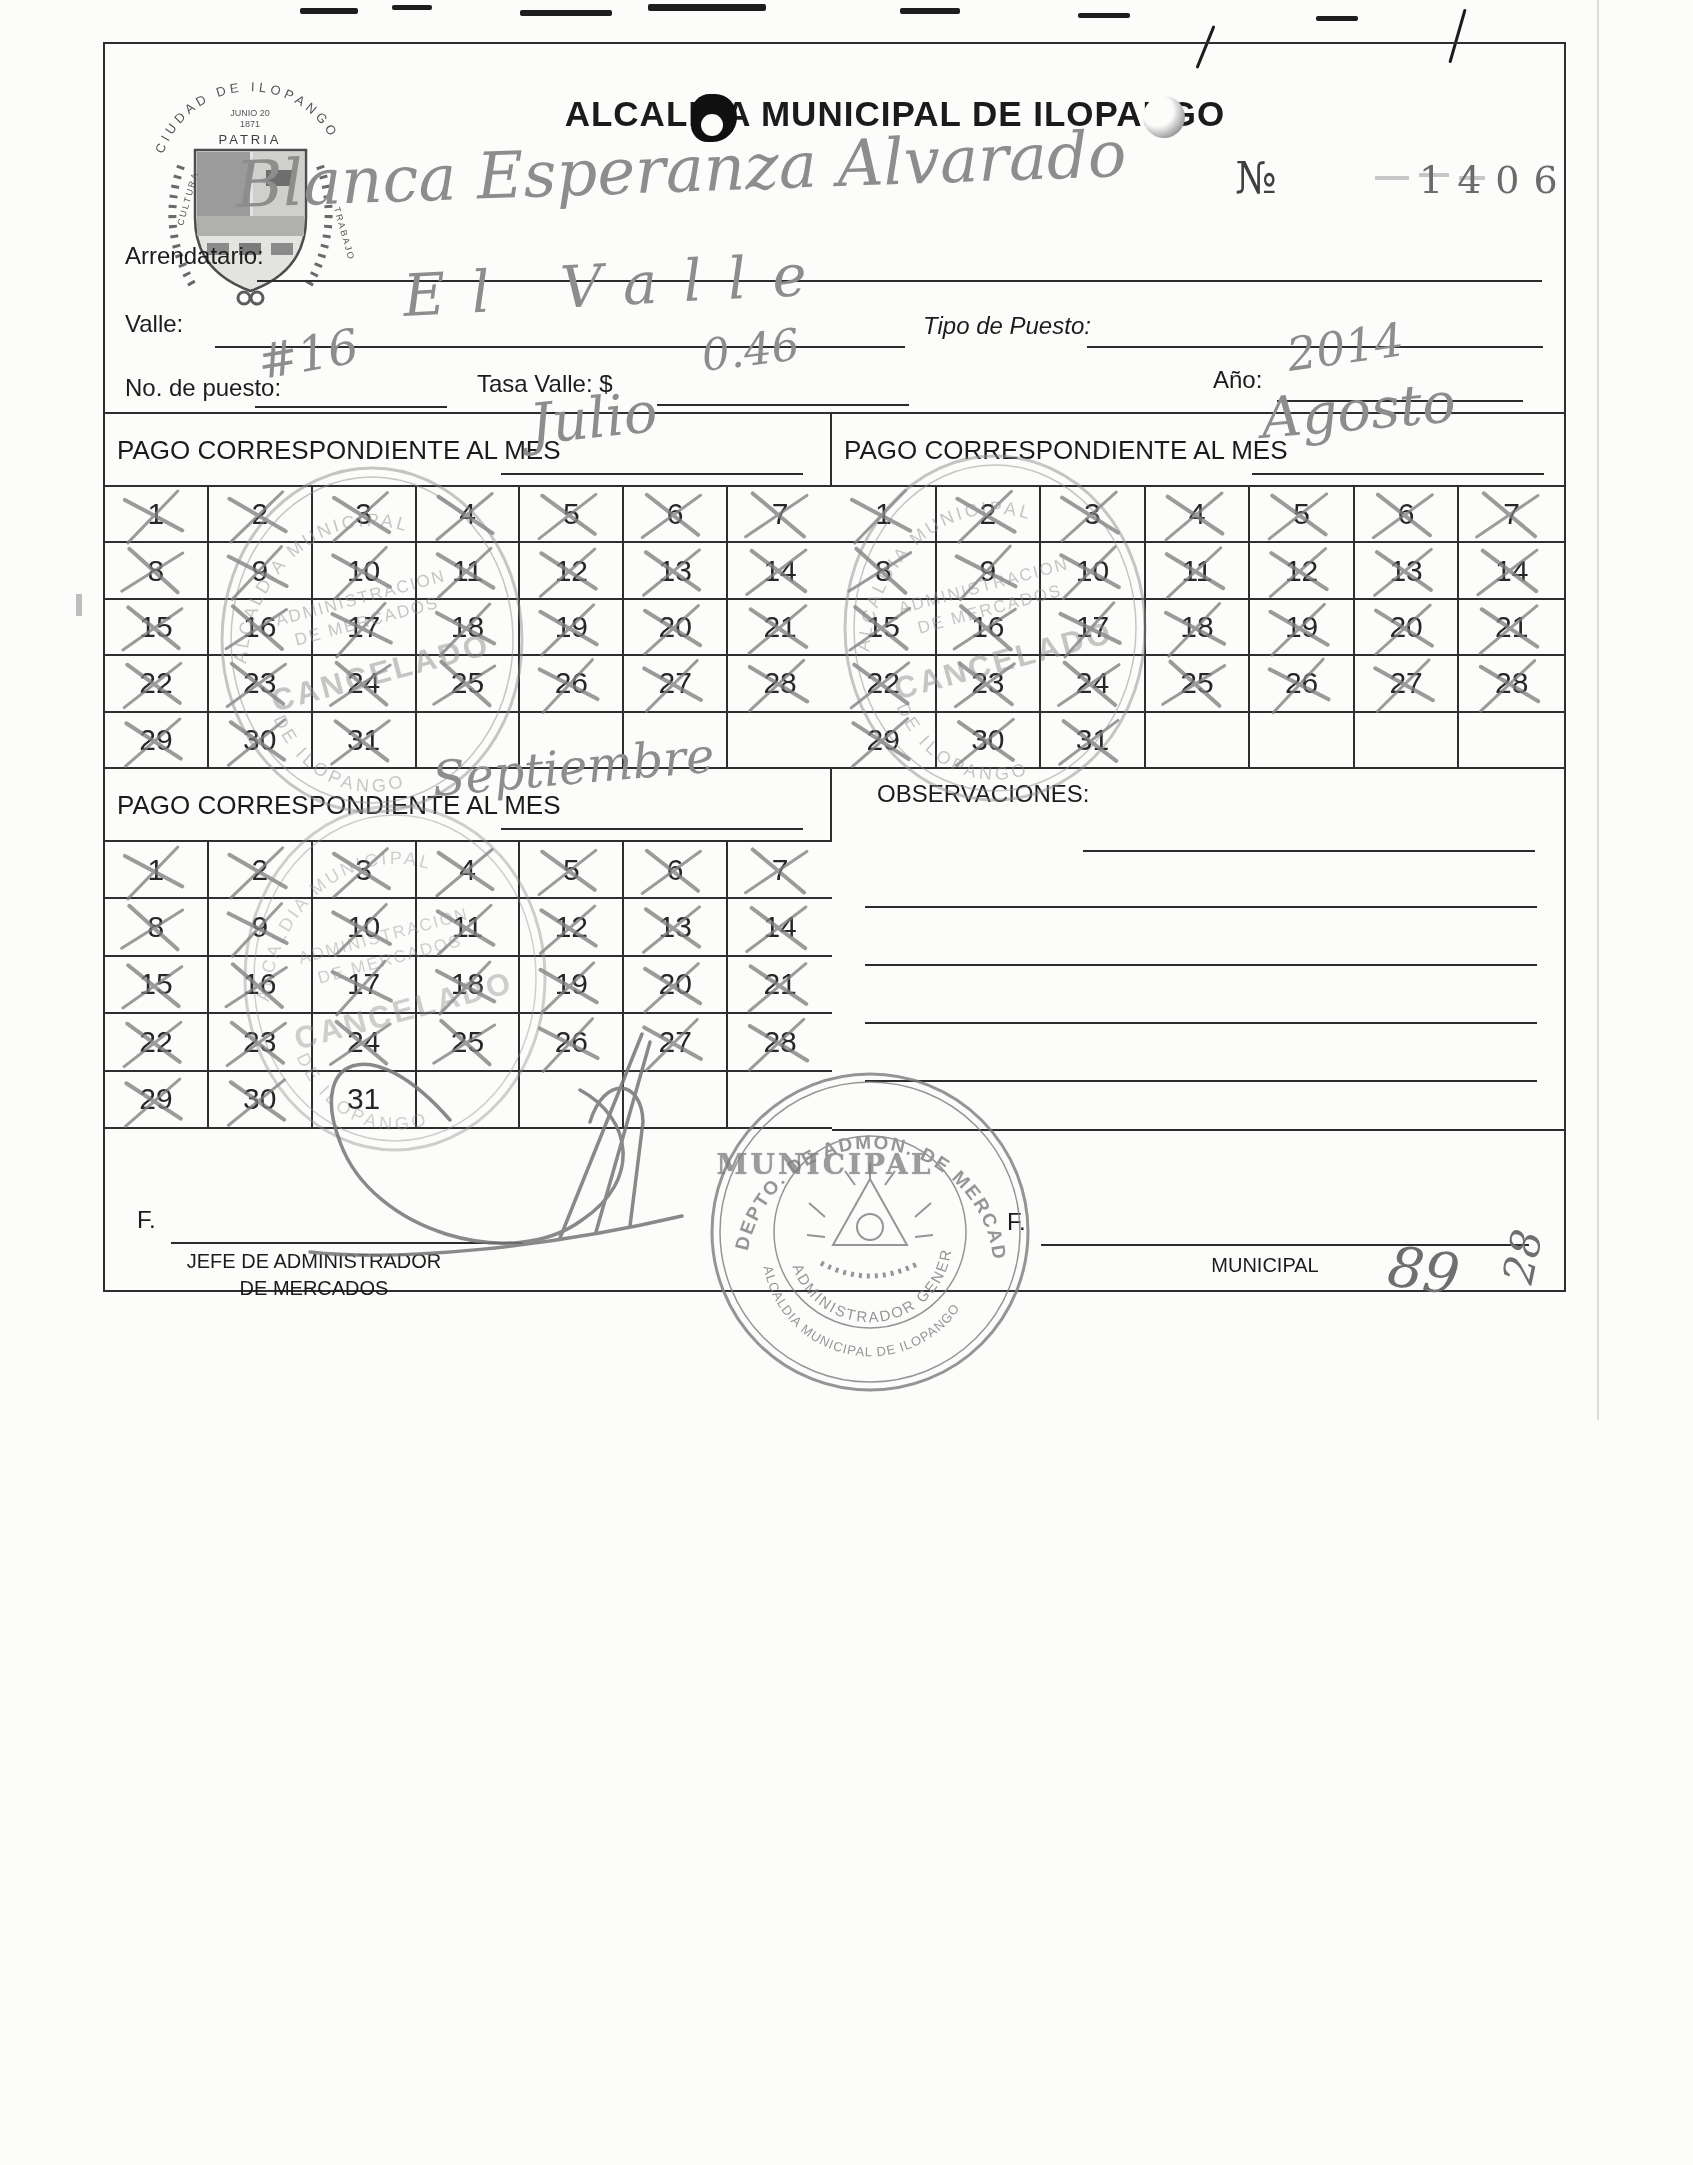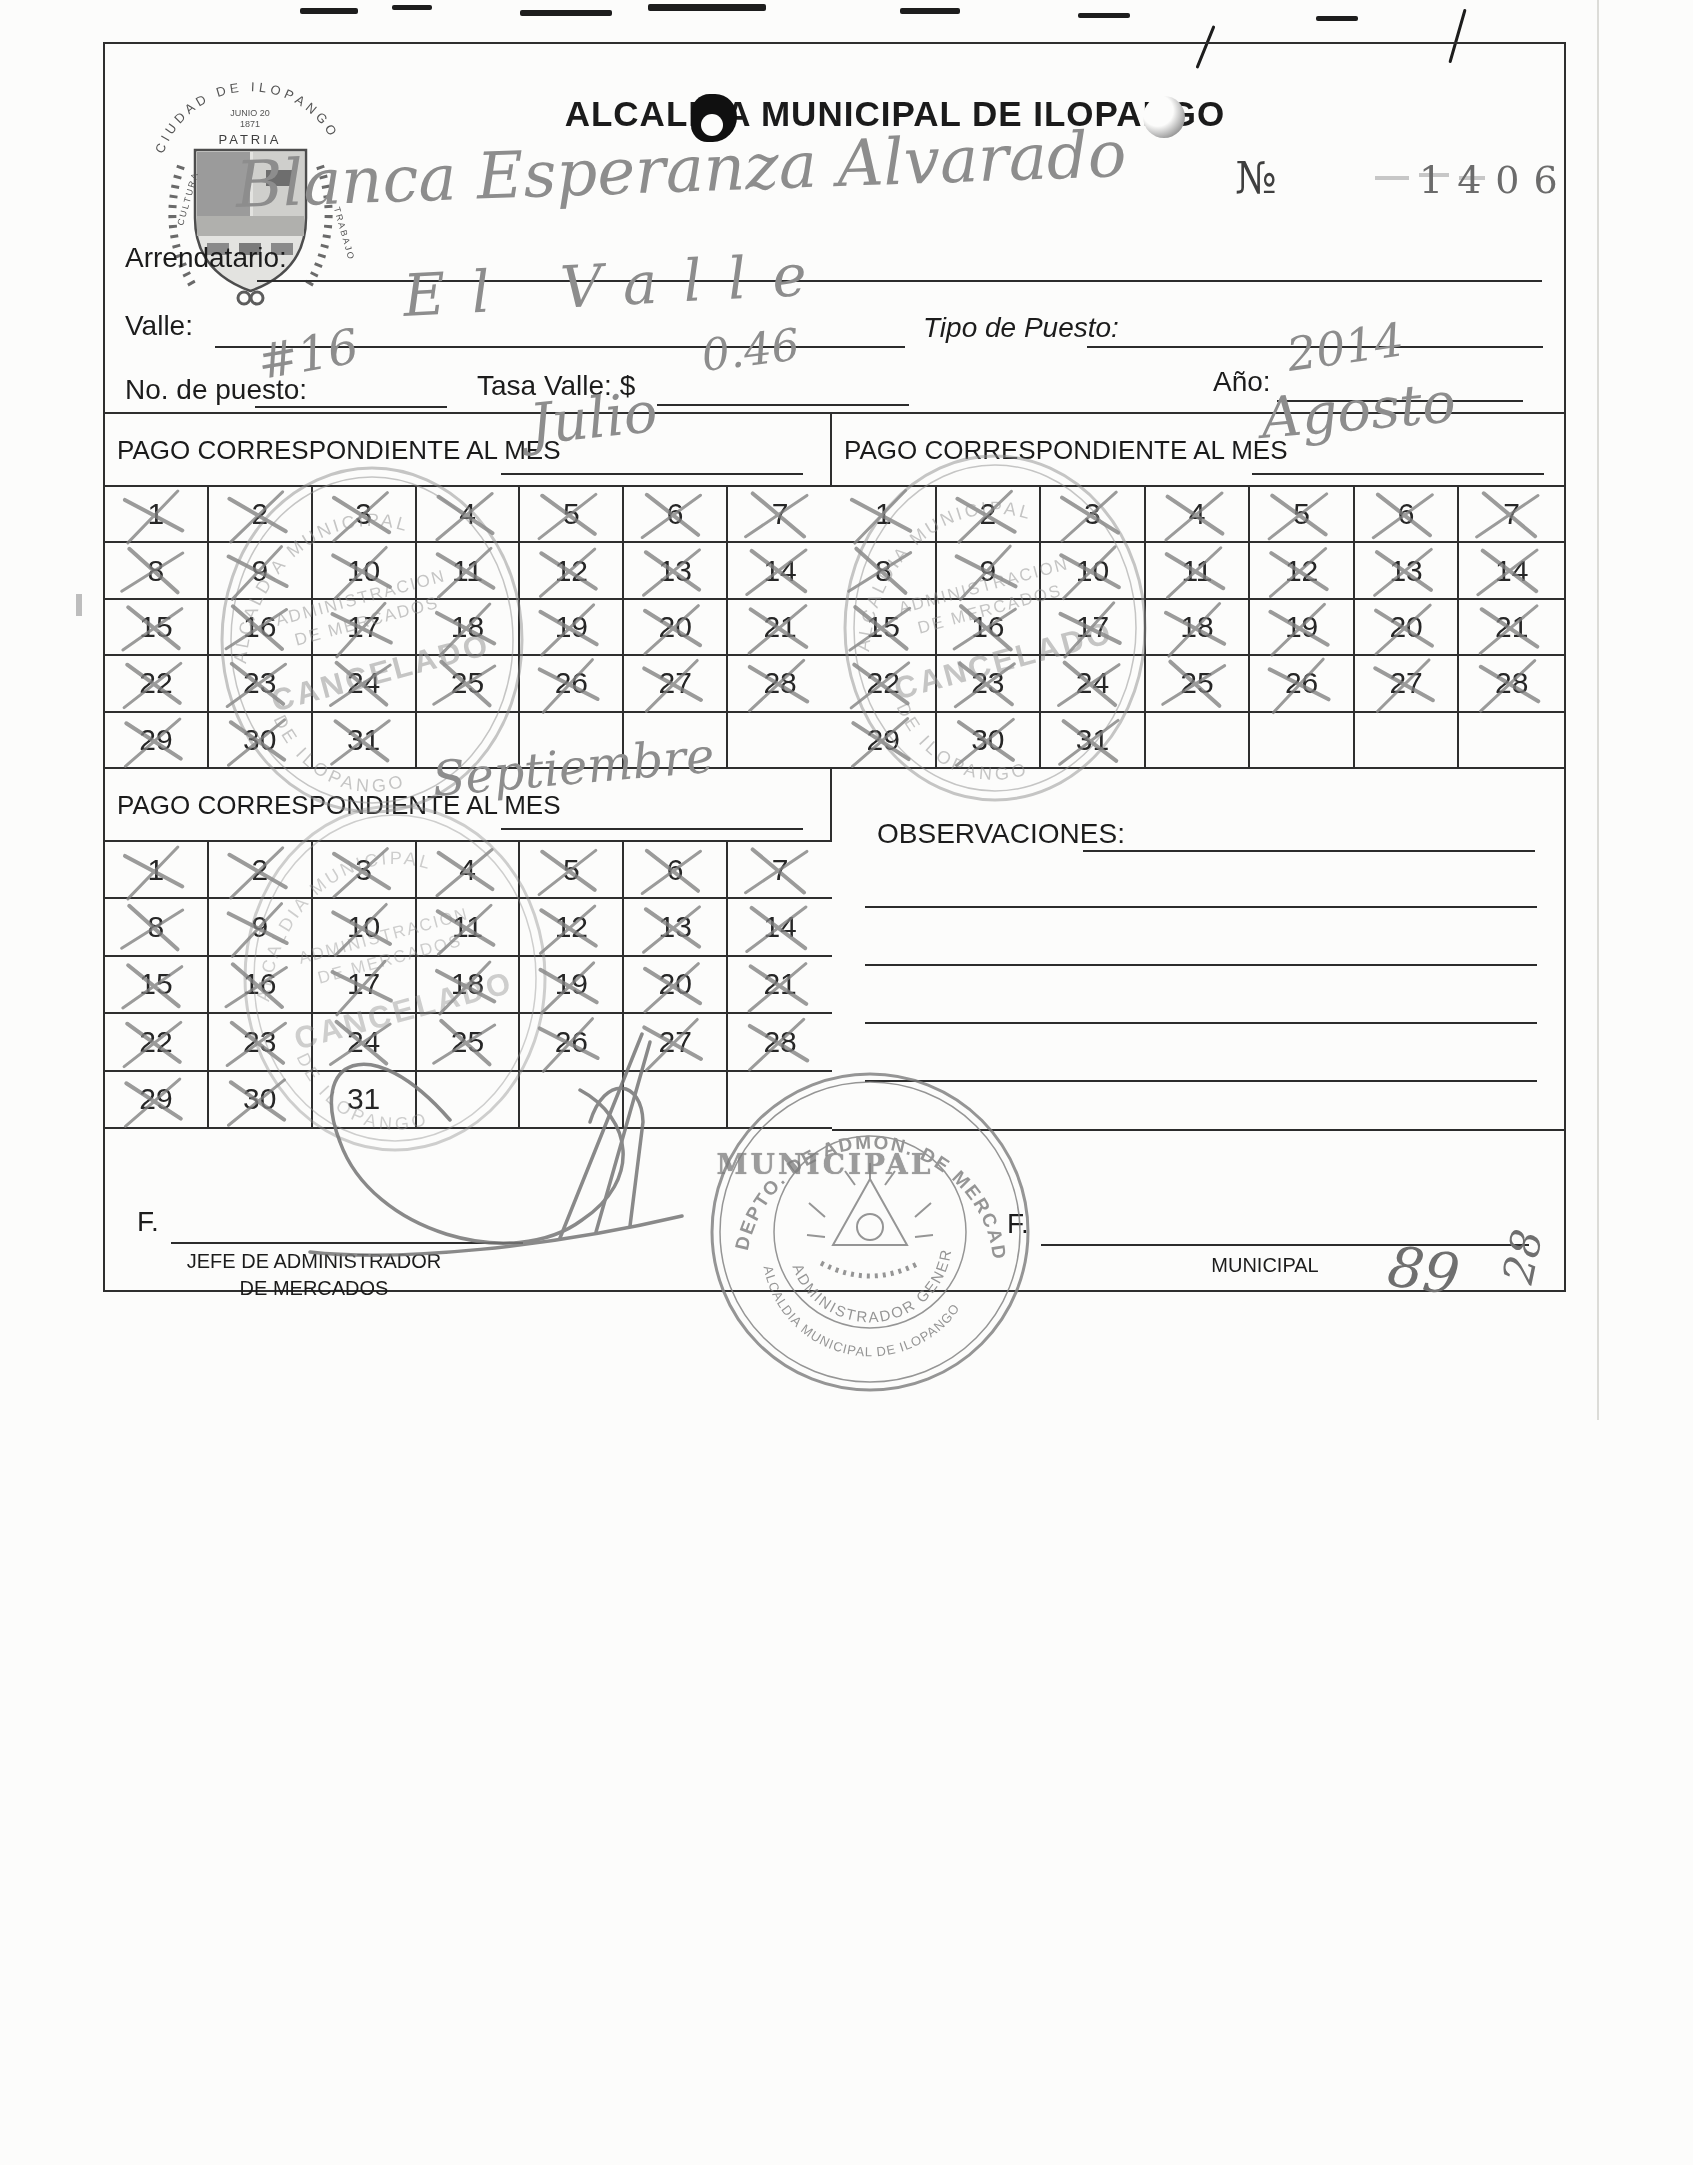--- a/index.html
+++ b/index.html
@@ -19,21 +19,21 @@
          border-radius:46% 54% 60% 40%;}
   .blob1:after{content:"";position:absolute;left:10px;top:20px;width:22px;height:22px;background:#fcfcfb;border-radius:50%;}
   .blob2{position:absolute;left:1038px;top:52px;width:42px;height:42px;border-radius:50%;
          background:radial-gradient(circle at 35% 35%, #fcfcfb 40%, #9a9a9a 75%, #c9c9c9 100%);}
   .receipt{position:absolute;left:1130px;top:96px;width:300px;height:80px;}
   .rn-label{position:absolute;left:0;top:12px;font-family:"DejaVu Serif",serif;font-size:44px;color:#3f3f3f;}
   .rn-num{position:absolute;left:184px;top:18px;font-family:"DejaVu Serif",serif;font-size:38px;
           letter-spacing:14px;color:#6b6b6b;}
   .rn-dash{position:absolute;height:4px;background:#c7c7c7;top:36px;}
   
-  .lbl{position:absolute;font-size:28px;color:#1c1c1c;white-space:nowrap;}
+  .lbl{position:absolute;font-size:24px;color:#1c1c1c;white-space:nowrap;}
   .fline{position:absolute;height:2px;background:#2c2c2c;}
   .hw{position:absolute;font-family:"DejaVu Serif",serif;font-style:italic;color:#8d8d8d;
       white-space:nowrap;transform-origin:left bottom;}
   
   .cal-header{position:absolute;box-sizing:border-box;border-color:#2e2e2e;border-style:solid;border-width:0;}
   .cal-header .cap{position:absolute;left:12px;top:50%;transform:translateY(-50%);font-size:26px;color:#1b1b1b;white-space:nowrap;}
   .month-line{position:absolute;height:2px;background:#2c2c2c;bottom:10px;}
   .cal-grid{position:absolute;display:grid;grid-template-columns:repeat(7,1fr);grid-template-rows:repeat(5,1fr);box-sizing:border-box;}
   .cal-cell{position:relative;border-right:2px solid #2e2e2e;border-bottom:2px solid #2e2e2e;
             display:flex;align-items:center;justify-content:center;}
@@ -813,21 +813,21 @@
         </div>
         <div class="cal-cell">
           <span class="day-num">31</span>
         </div>
         <div class="cal-cell"></div>
         <div class="cal-cell"></div>
         <div class="cal-cell"></div>
         <div class="cal-cell"></div>
       </div>
 
-    <div class="lbl" style="left:772px;top:774px;font-size:28px;">OBSERVACIONES:</div>
+    <div class="lbl" style="left:772px;top:736px;font-size:24px;">OBSERVACIONES:</div>
     <div class="obs-line" style="left:978px;top:806px;width:452px;"></div>
     <div class="obs-line" style="left:760px;top:862px;width:672px;"></div>
     <div class="obs-line" style="left:760px;top:920px;width:672px;"></div>
     <div class="obs-line" style="left:760px;top:978px;width:672px;"></div>
     <div class="obs-line" style="left:760px;top:1036px;width:672px;"></div>
     <div class="obs-line" style="left:727px;top:1085px;width:732px;"></div>
 
     <div class="original">MUNICIPAL</div>
 
     <div class="lbl" style="left:32px;top:1162px;">F.</div>

